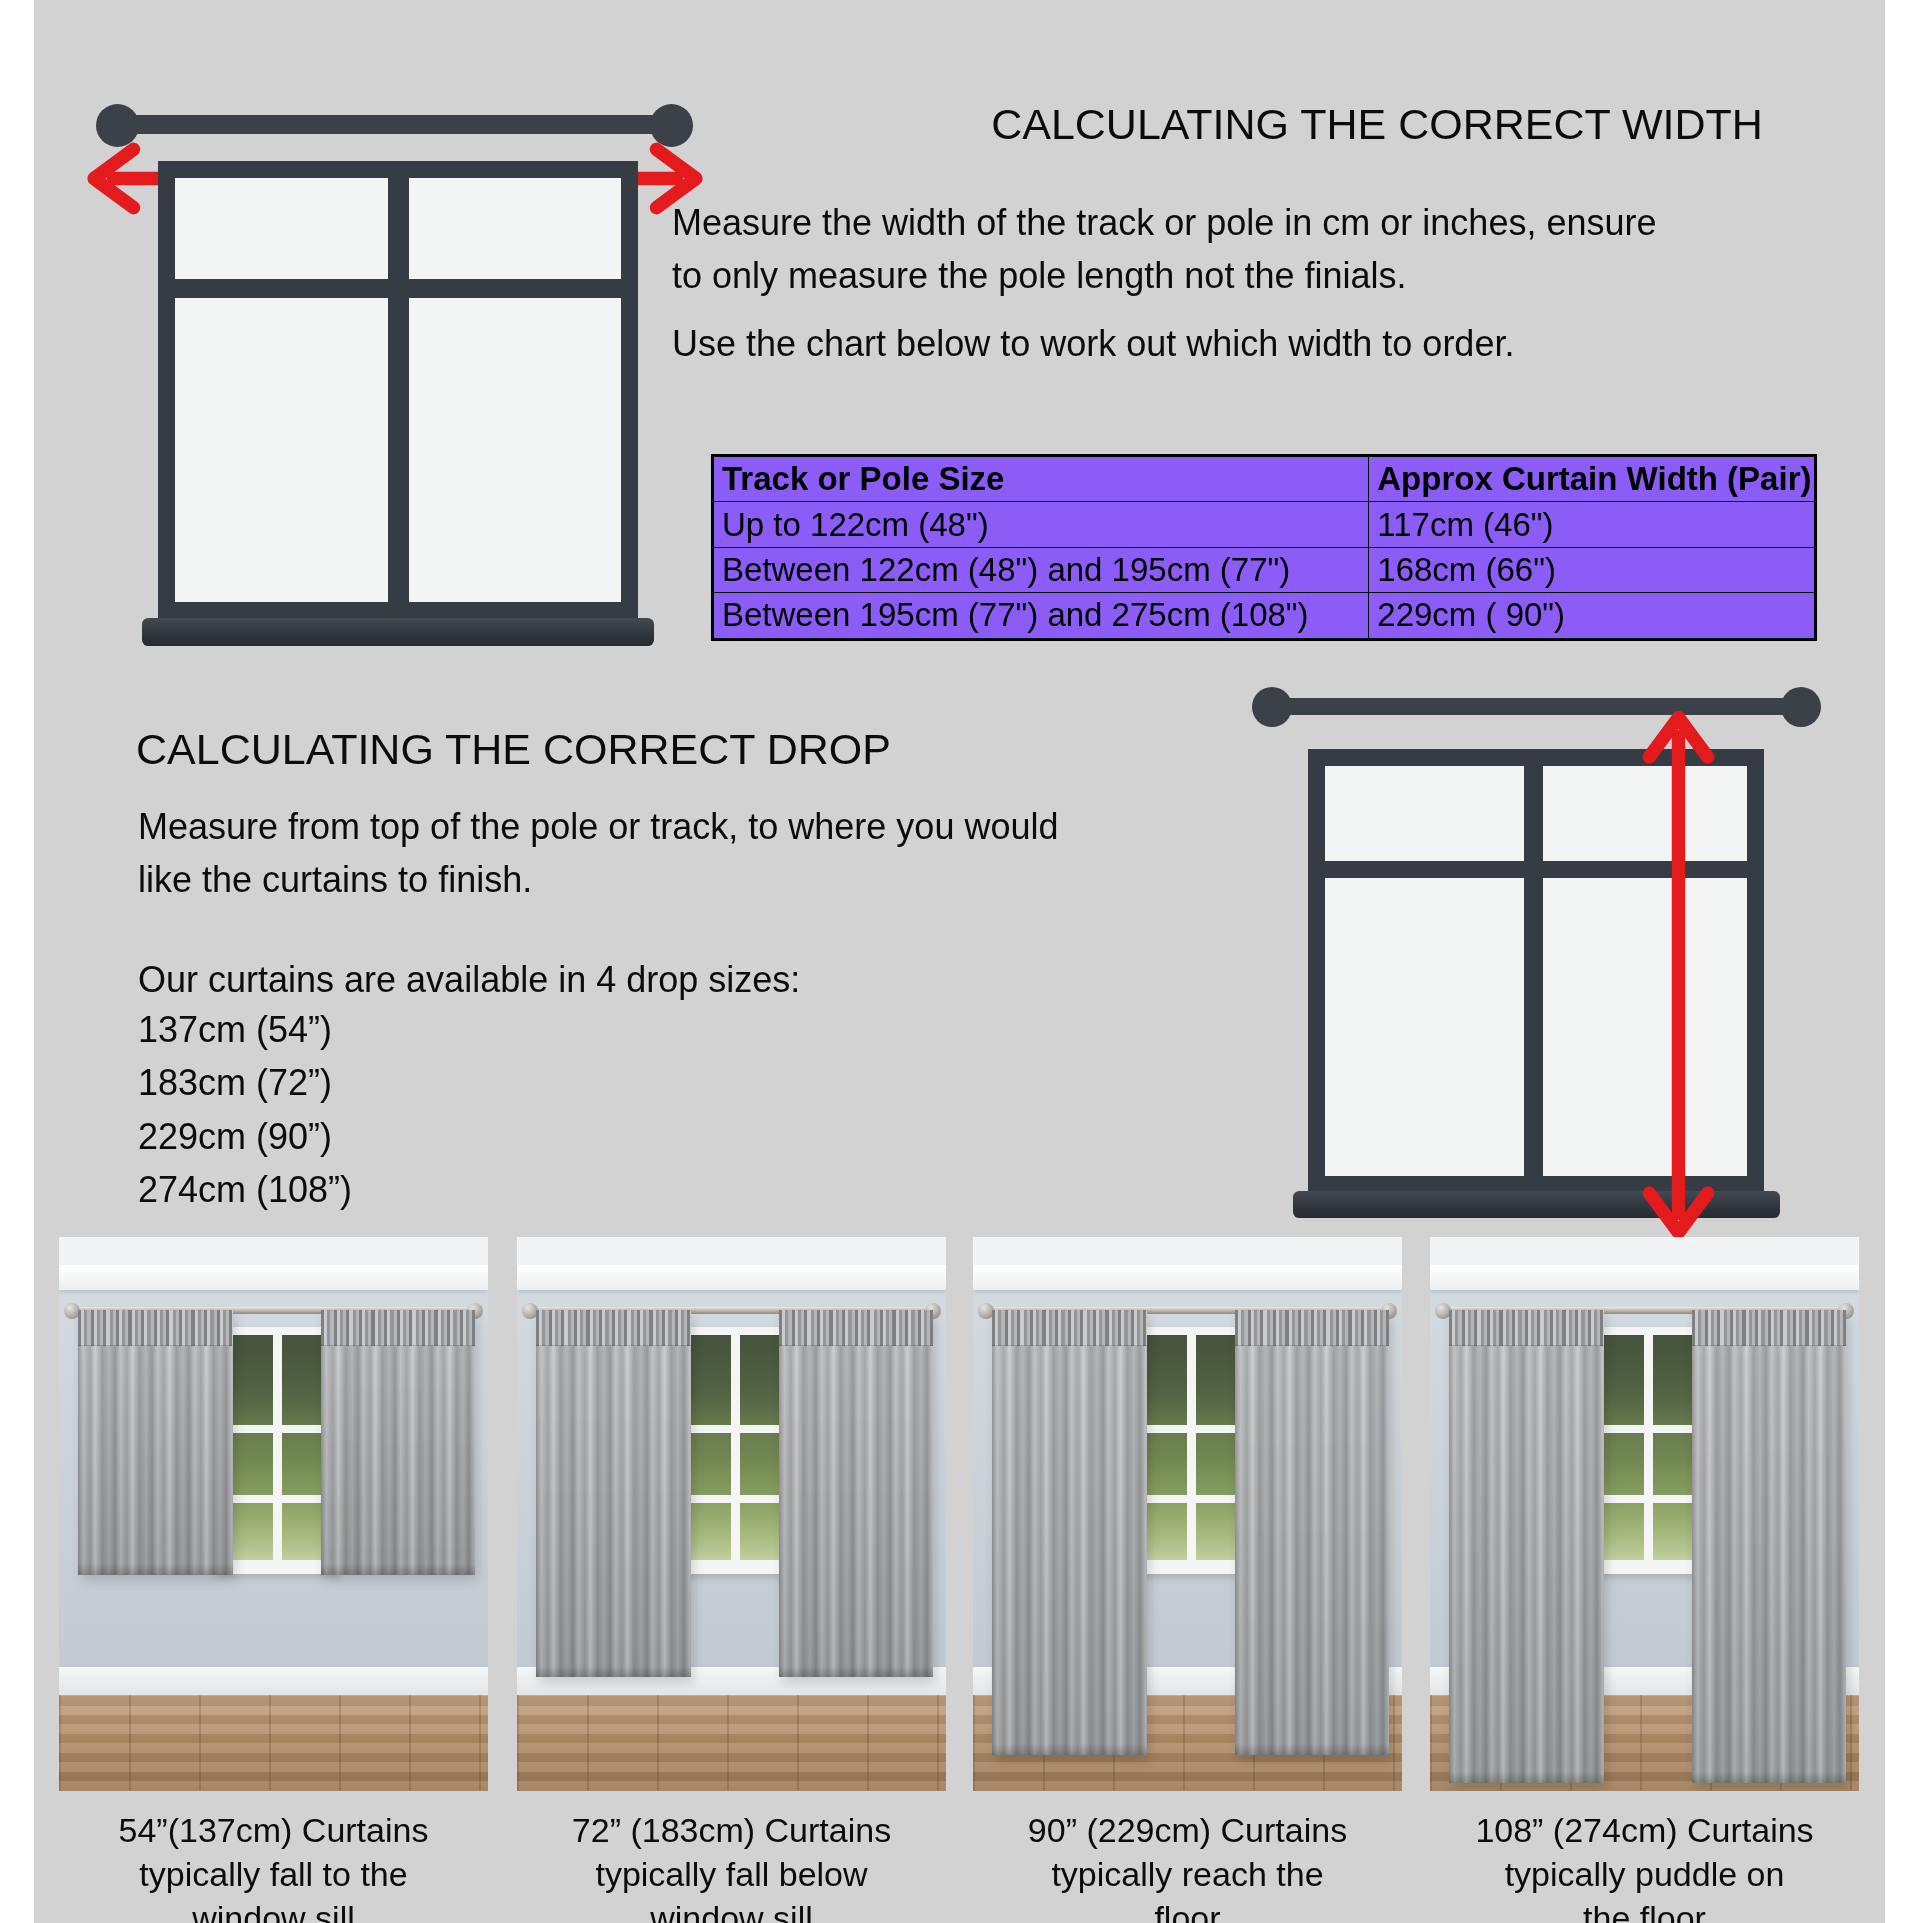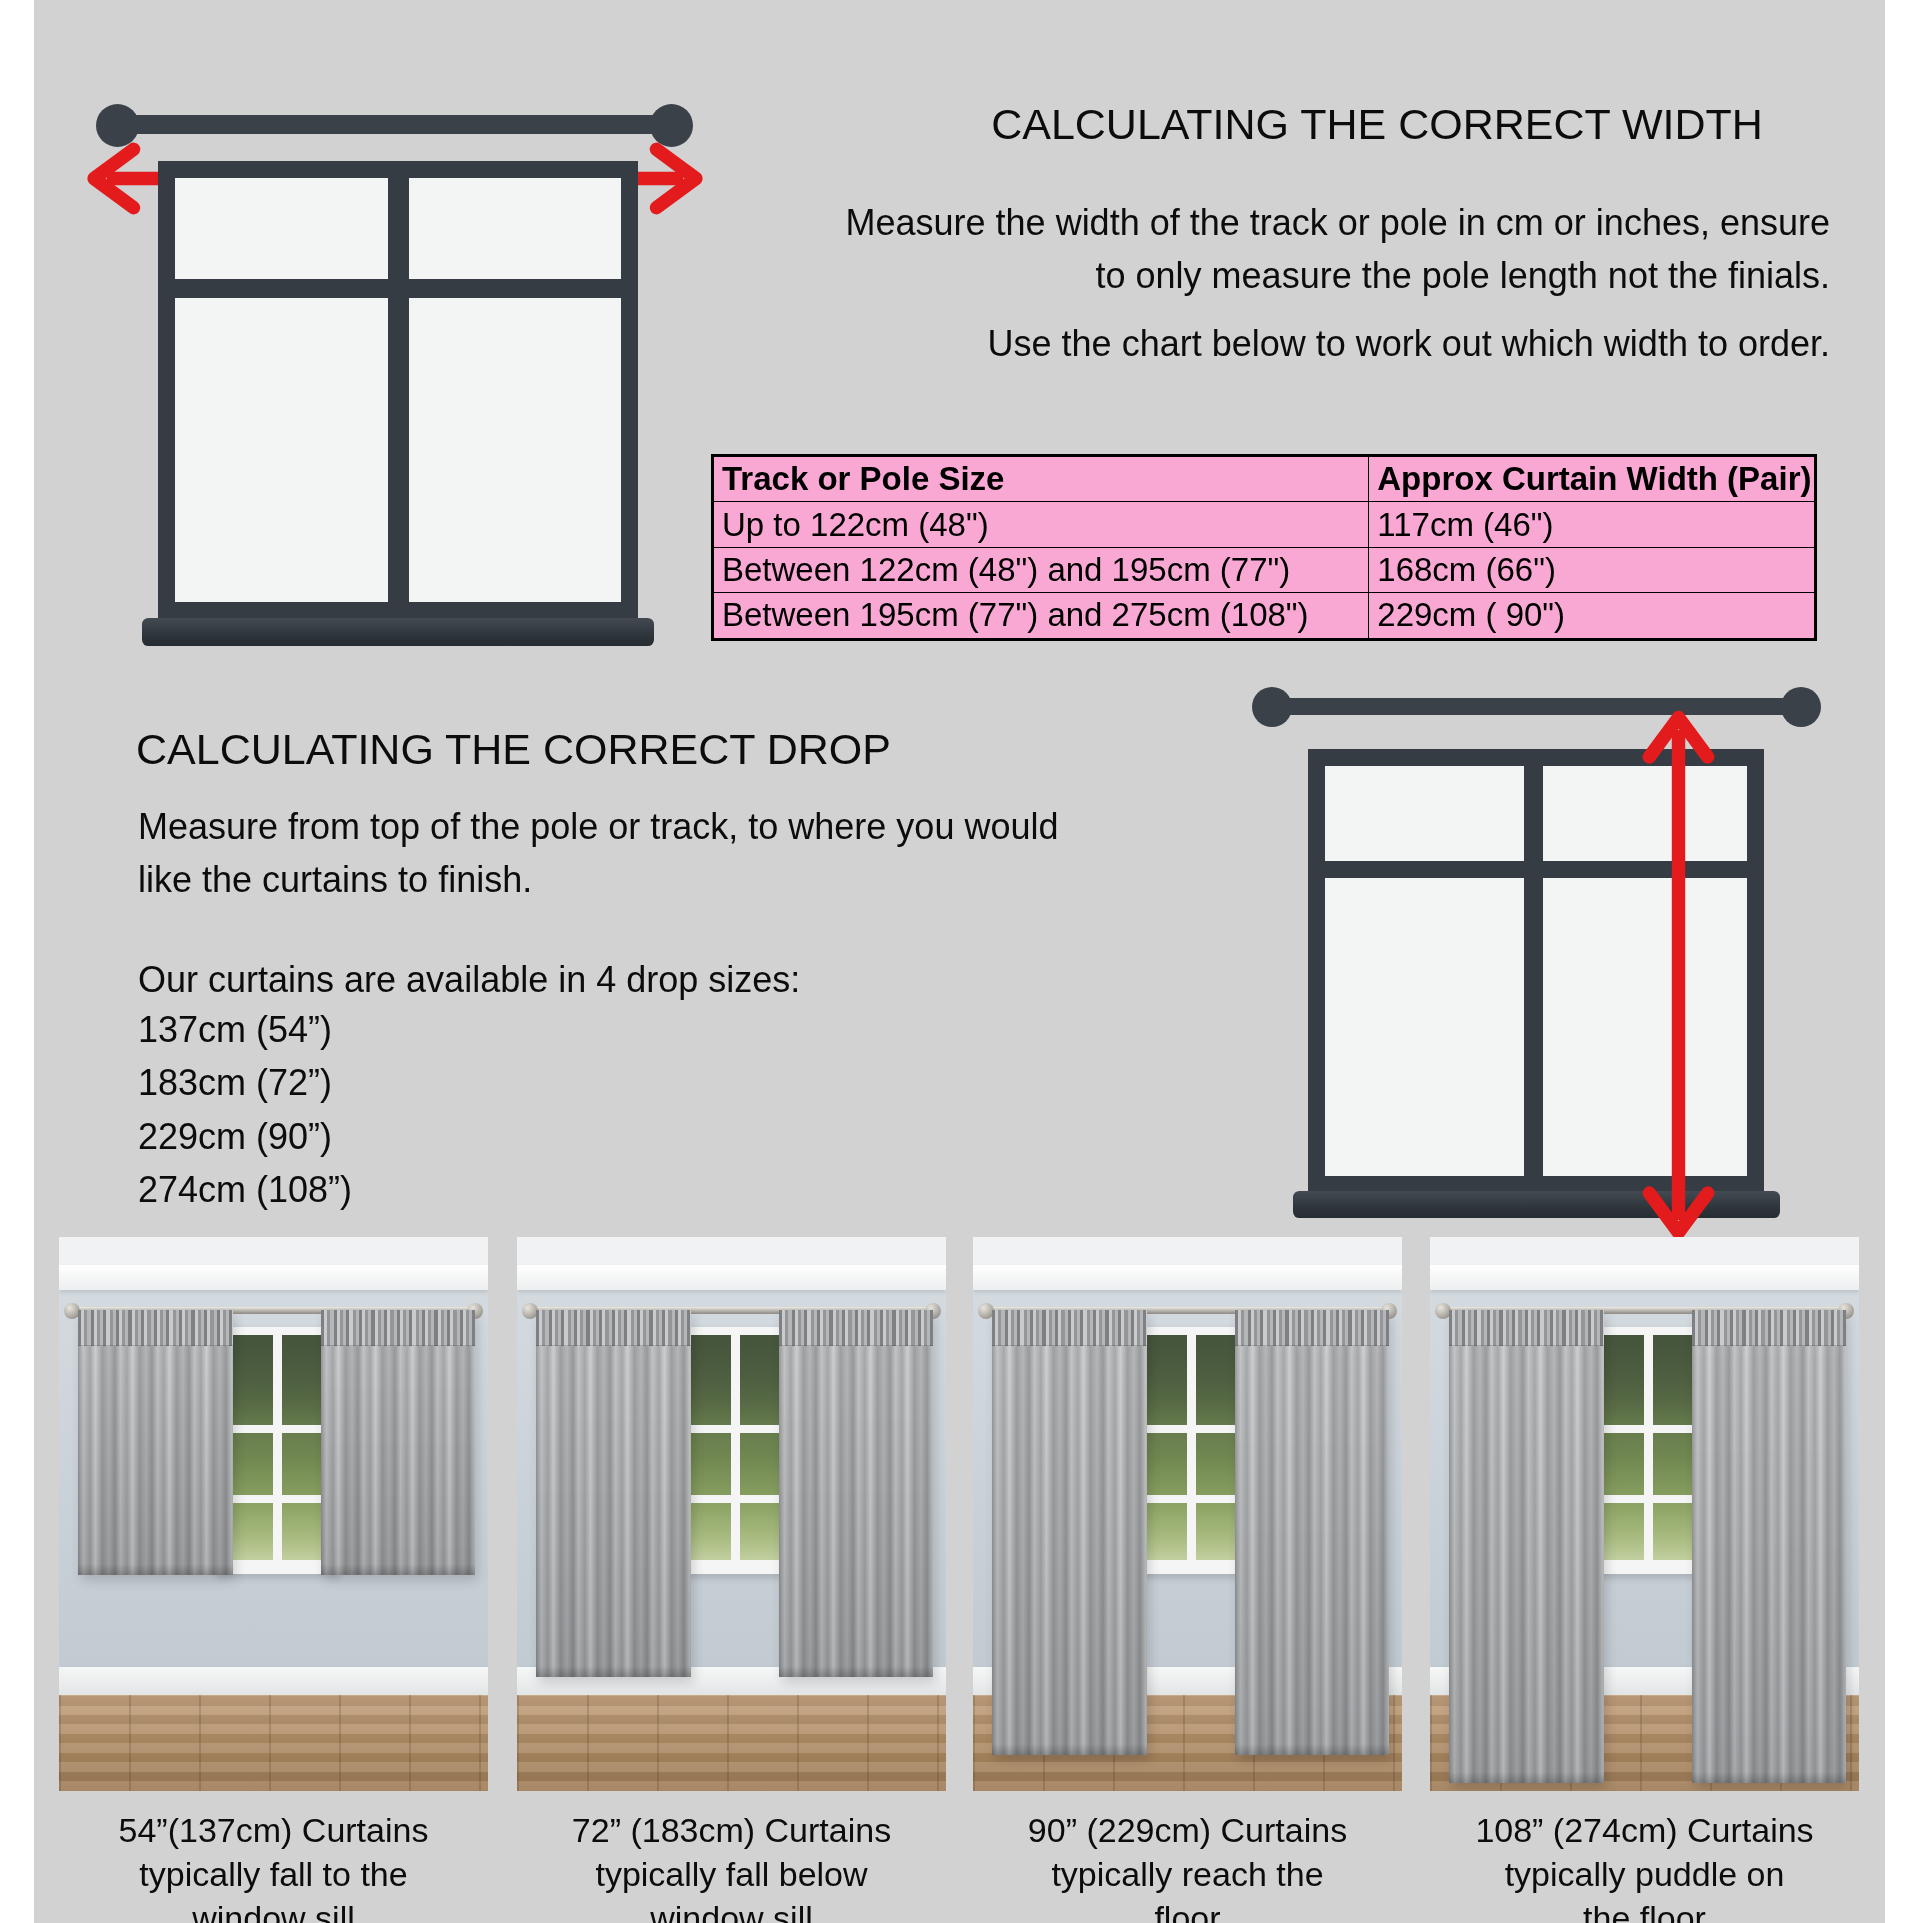--- a/index.html
+++ b/index.html
@@ -20,25 +20,25 @@
   .iwindow{position:absolute;background:#f3f4f4;border:17.4px solid var(--frame-dark);box-sizing:border-box;}
   .iwindow .mullv{position:absolute;top:0;bottom:0;width:20.5px;background:var(--frame-dark);}
   .iwindow .mullh{position:absolute;left:0;right:0;height:19px;background:var(--frame-dark);}
   .isill{position:absolute;border-radius:6.3px;background:linear-gradient(180deg,#434a52,#2b3238 70%,#262c32);}
   svg.arrow{position:absolute;overflow:visible;}
   .arrow-stroke{stroke:var(--accent-red);fill:none;}
 
   
   .h-title{position:absolute;font-size:43px;font-weight:400;letter-spacing:0px;white-space:nowrap;}
   .body-text{position:absolute;font-size:36px;line-height:1.48;}
-  .right-align{text-align:right;}
+  .right-align{}
   .center{text-align:center;}
 
   
-  table.size-table{position:absolute;border-collapse:collapse;background:#f9a8d4;table-layout:fixed;padding-left:44px;}
+  table.size-table{position:absolute;border-collapse:collapse;background:#8b5cf6;table-layout:fixed;padding-left:44px;}
   table.size-table,table.size-table td,table.size-table th{border:1.6px solid #000;}
   table.size-table{border-width:3.2px;}
   table.size-table th,table.size-table td{font-size:33px;padding:3.2px 8px;text-align:left;
     height:44px;box-sizing:border-box;white-space:nowrap;overflow:hidden;color:#000;}
   table.size-table th{font-weight:700;}
 
   
   .photo{position:absolute;top:1237px;width:429px;height:554px;overflow:hidden;
     background:linear-gradient(180deg,#d3dae0 9%,#c8d0d7 55%,#bcc5cd 100%);}
   .photo-ceiling{position:absolute;top:0;left:0;right:0;height:5%;background:#f1f2f3;}

